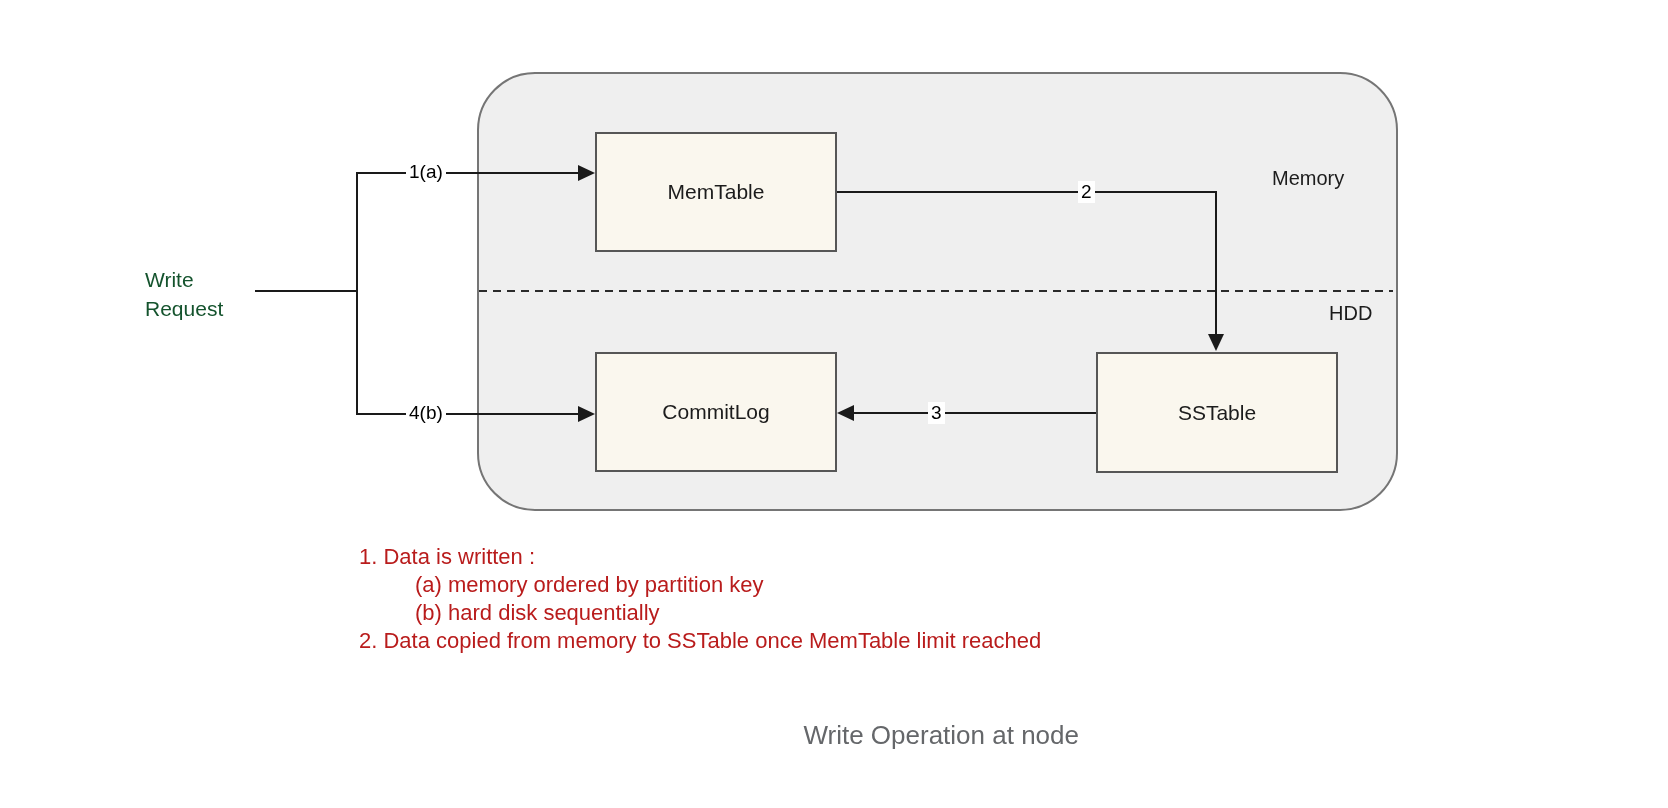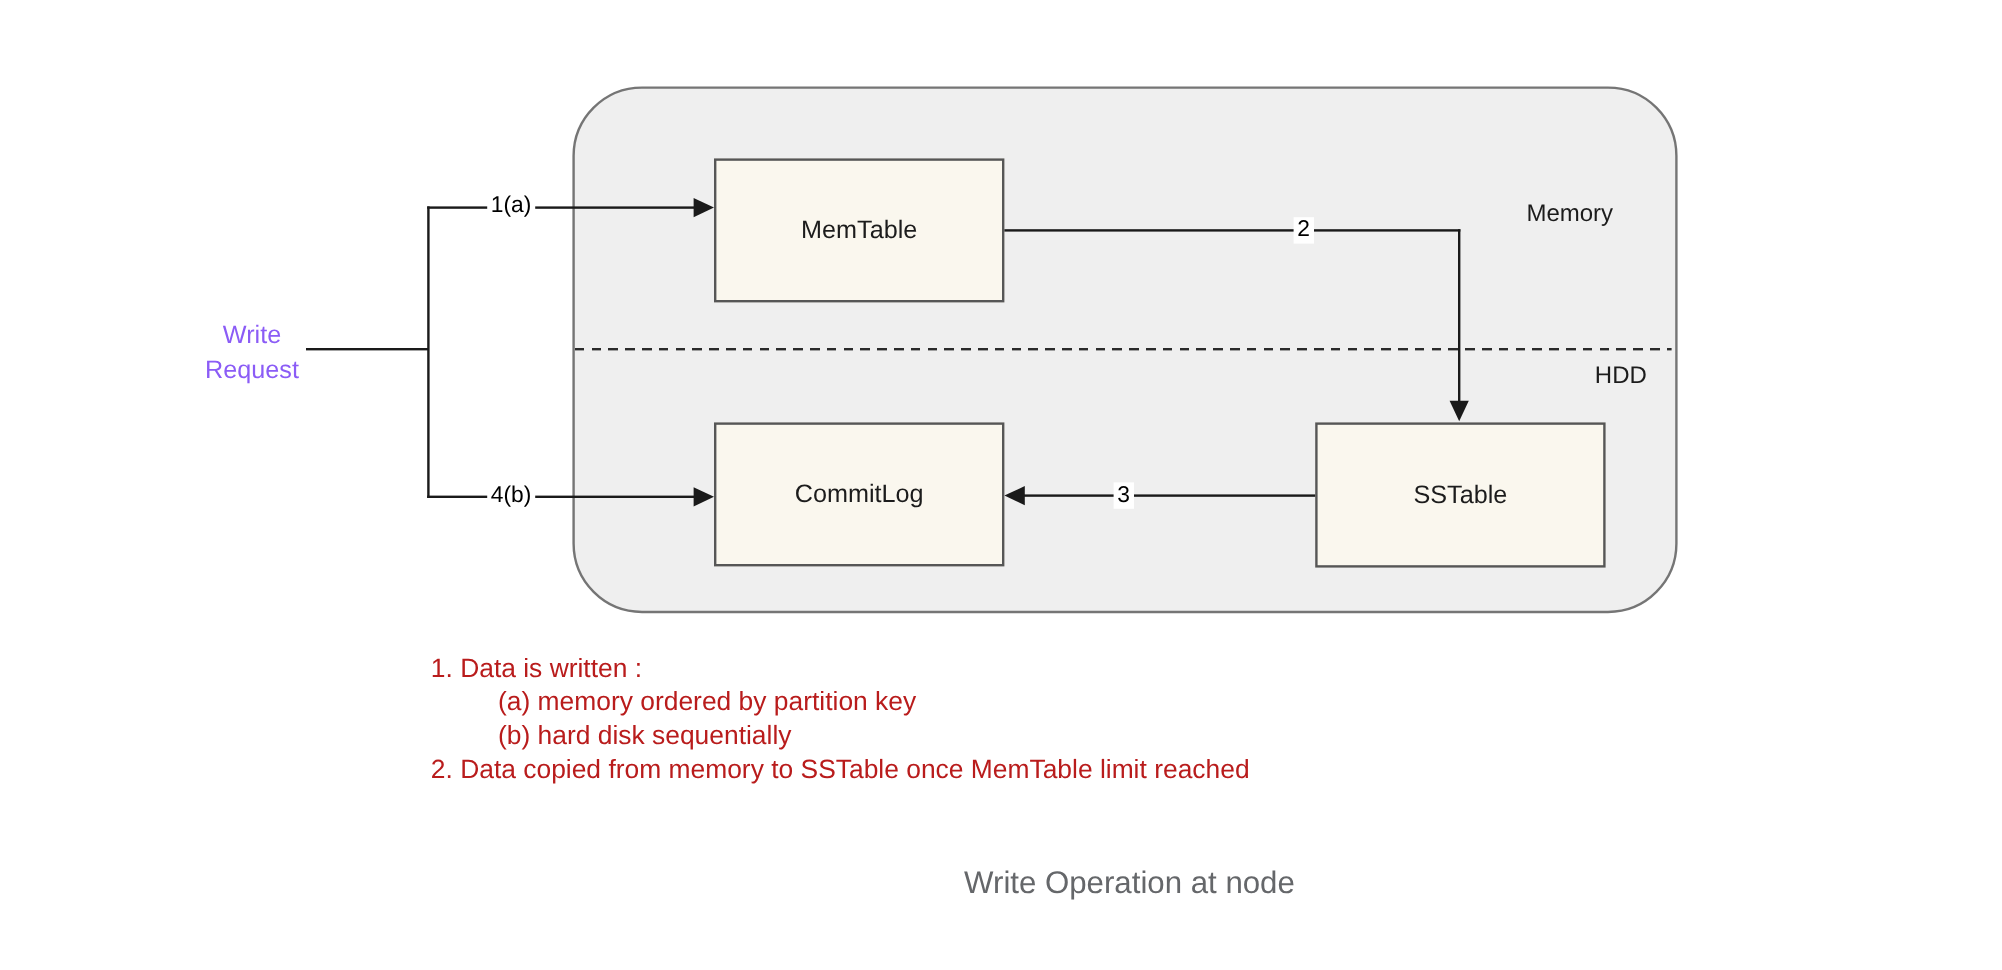--- a/index.html
+++ b/index.html
@@ -95,24 +95,24 @@
     line-height: 22px;
     color: #000000;
     z-index: 4;
     white-space: nowrap;
   }
   
   .source-label {
     position: absolute;
     left: 145px; top: 265px;
     width: 130px;
-    text-align: center;
+    text-align: left;
     font-size: 21px;
     line-height: 29px;
-    color: #8b5cf6;
+    color: #14532d;
     z-index: 3;
   }
   
   .notes {
     position: absolute;
     left: 359px; top: 543px;
     font-size: 22px;
     line-height: 28px;
     color: #b91c1c;
     z-index: 2;

